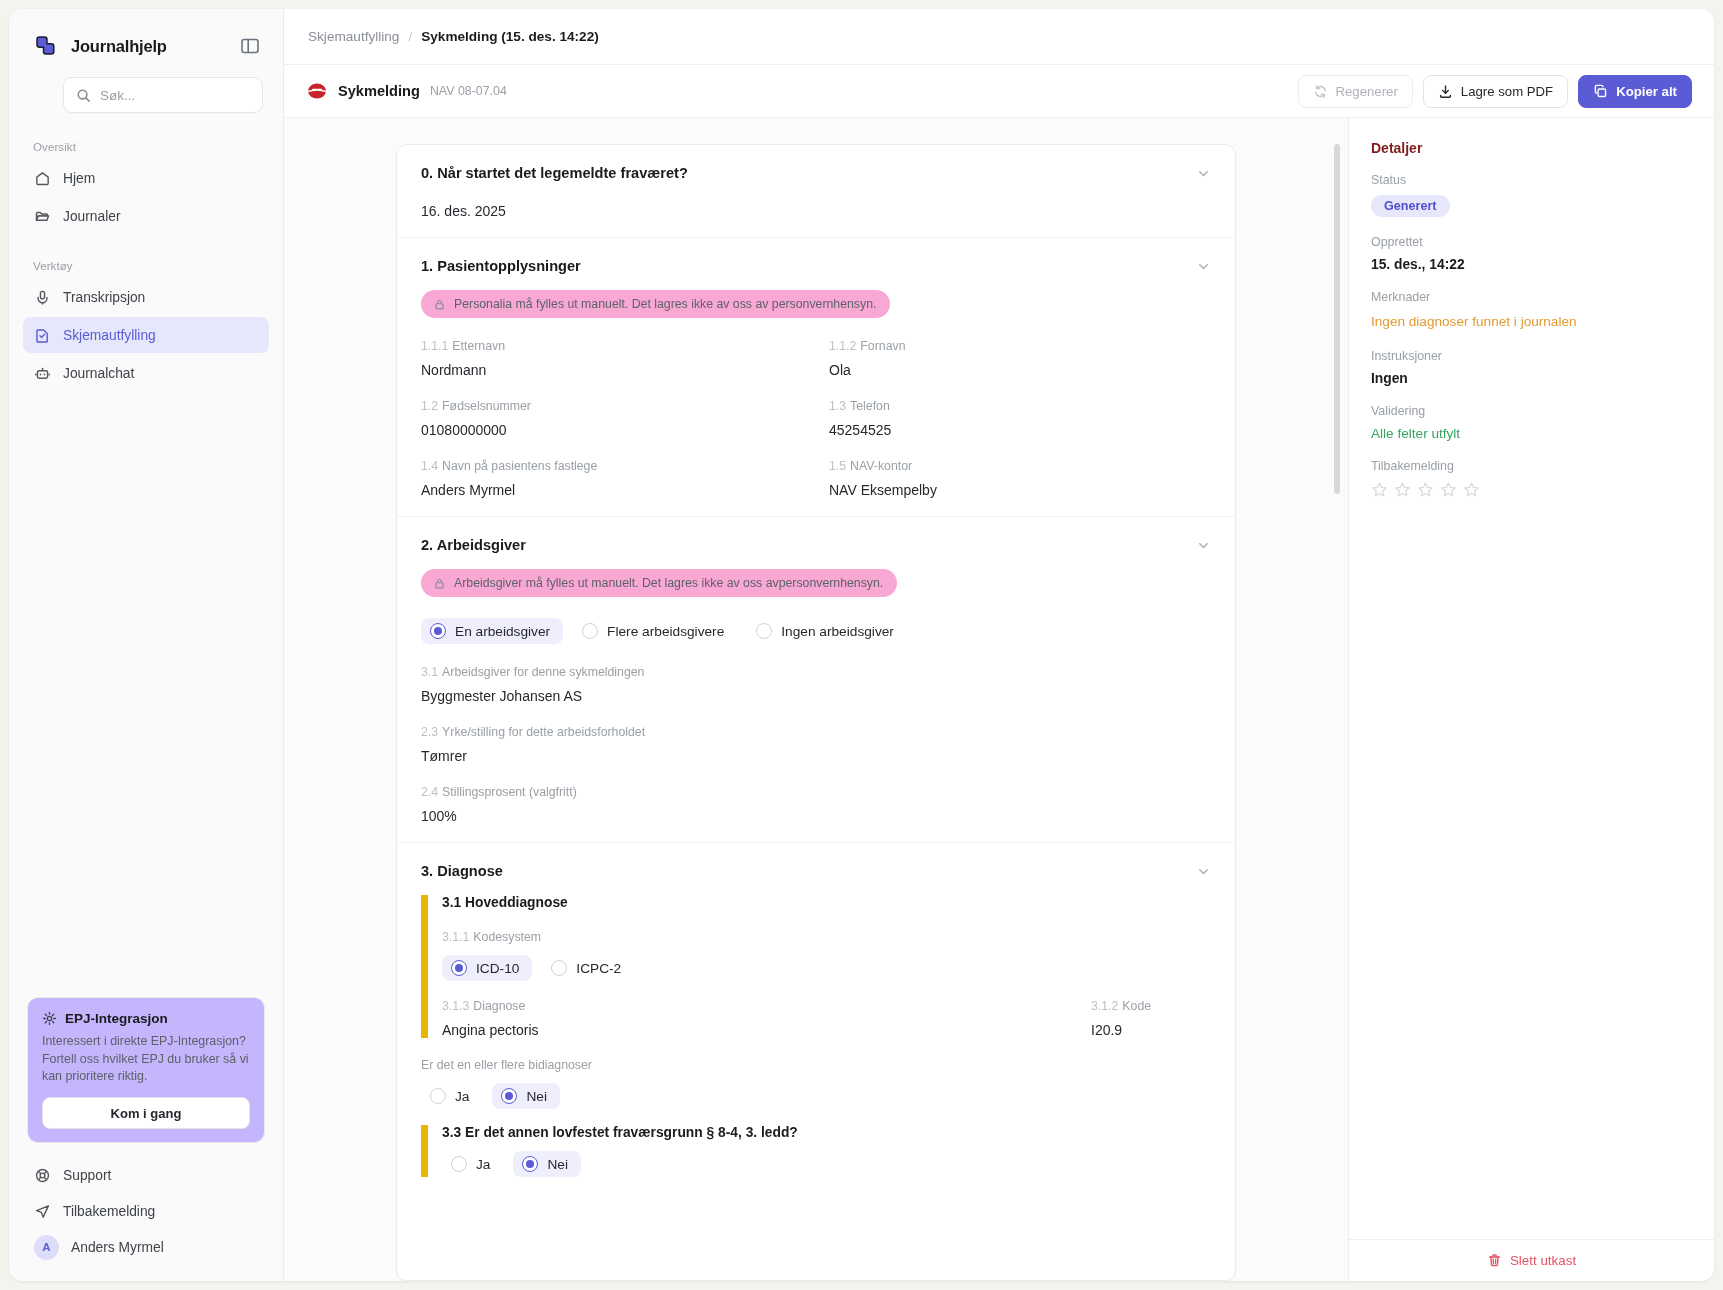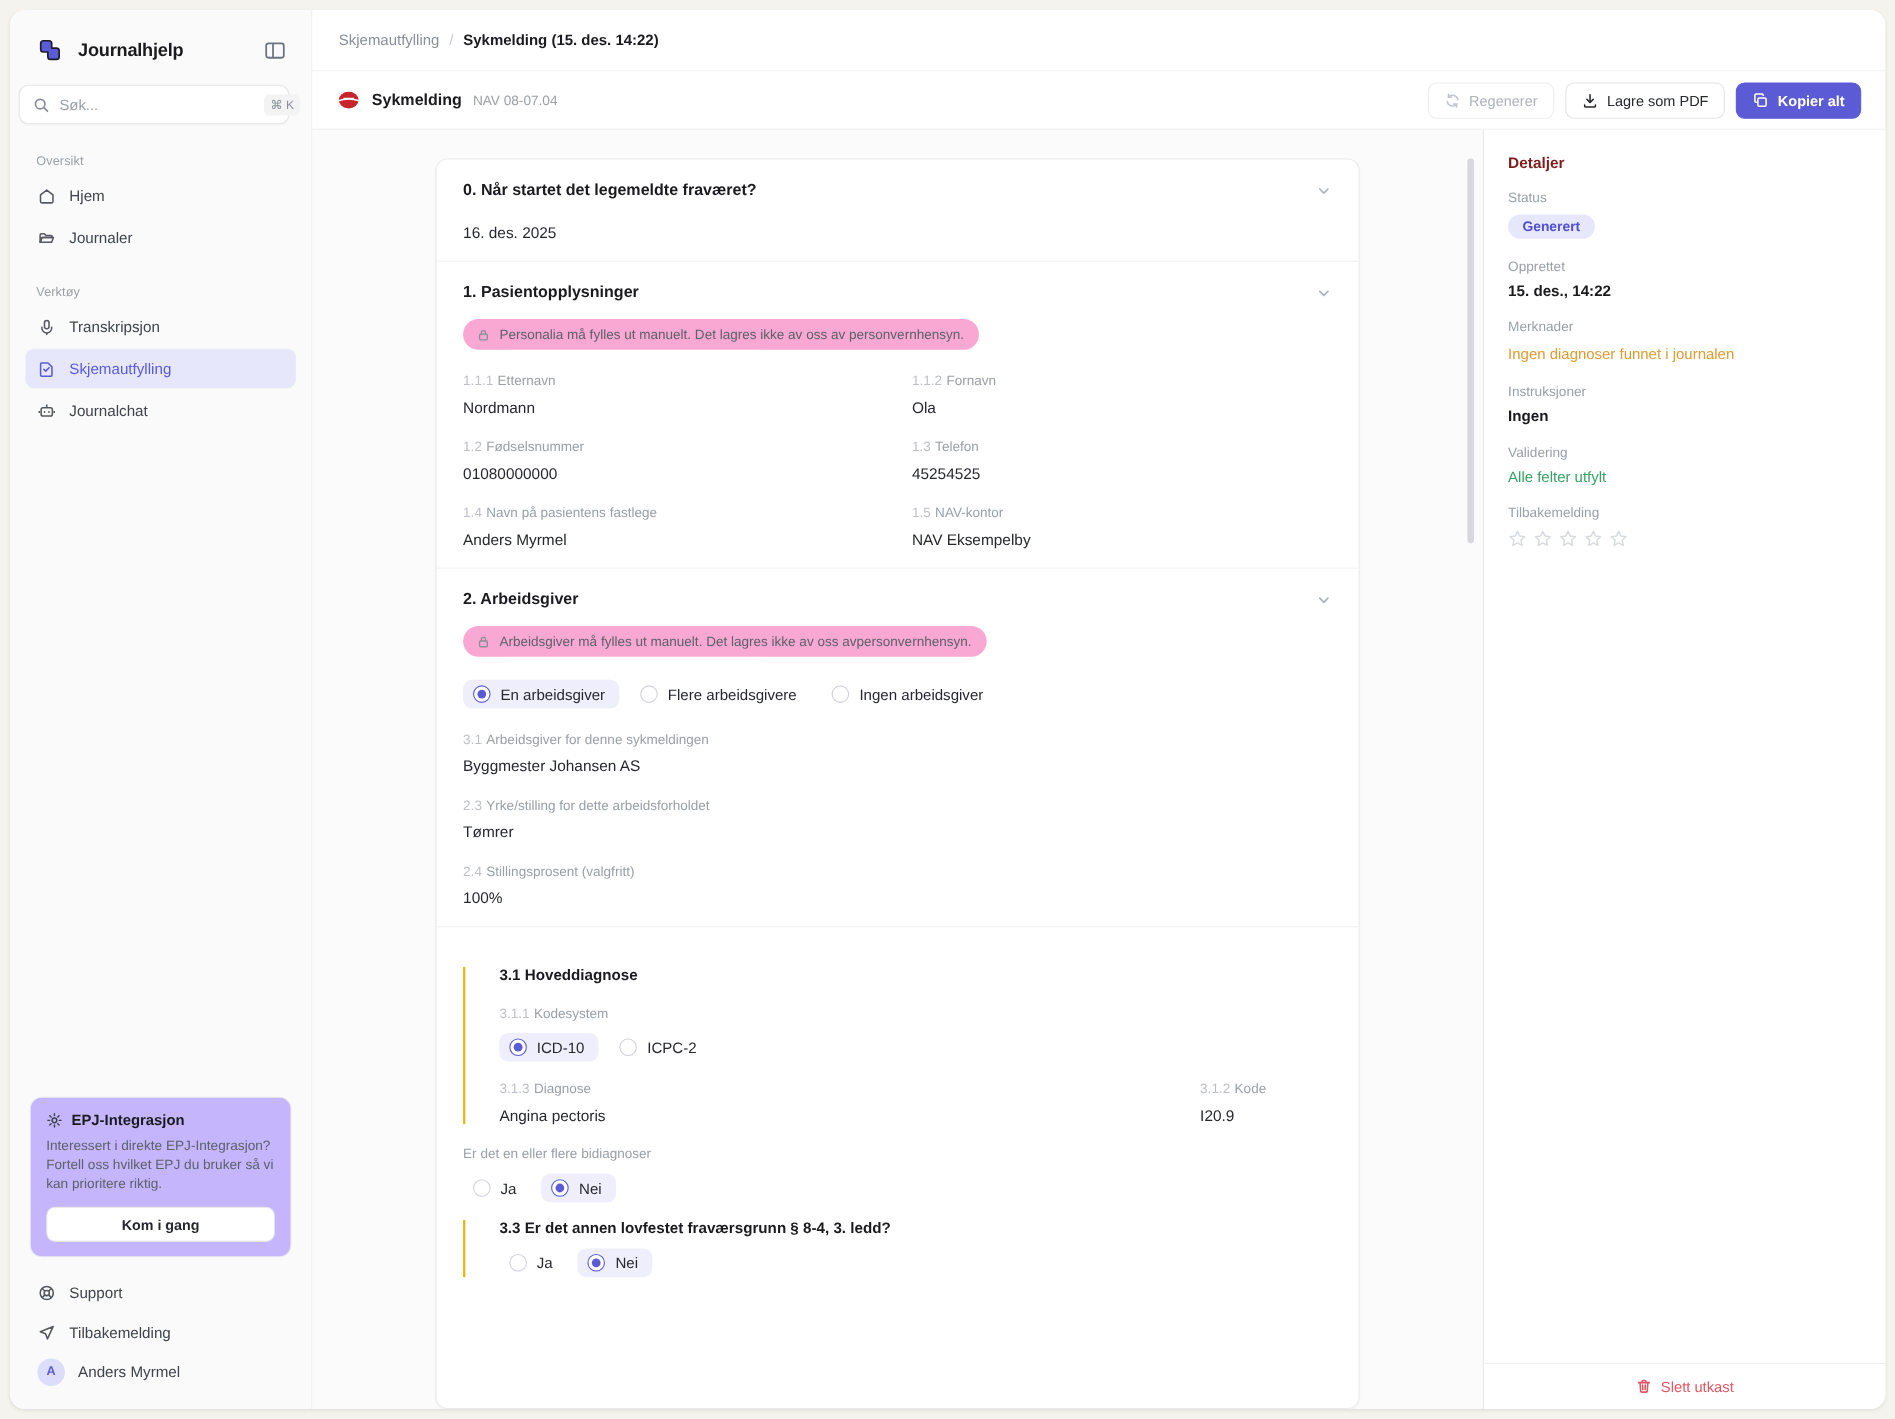--- a/index.html
+++ b/index.html
@@ -32,21 +32,21 @@
   }
   .sb-top {
     display: flex; align-items: center; justify-content: space-between;
     padding: 22px 22px 16px 22px;
   }
   .brand { display: flex; align-items: center; gap: 10px; }
   .brand-mark { width: 30px; height: 30px; position: relative; }
   .brand-name { font-size: 16.5px; font-weight: 700; color: #1b1b1f; letter-spacing: -0.2px; }
   .panel-toggle { width: 22px; height: 22px; color: #6b7280; cursor: pointer; }
 
-  .search-wrap { padding: 0 20px 20px 8px; }
+  .search-wrap { padding: 0 20px 20px 8px; margin-left: 46px; }
   .search {
     display: flex; align-items: center; gap: 9px;
     background: #ffffff;
     border: 1px solid #e6e6e6;
     border-radius: 9px;
     height: 36px;
     padding: 0 8px 0 12px;
     box-shadow: 0 1px 1px rgba(0,0,0,.02);
   }
   .search-icon { width: 15px; height: 15px; color: #8b8f98; flex: 0 0 auto; }
@@ -218,21 +218,21 @@
     border: 1.6px solid #cfd2d8; background: #fff;
     flex: 0 0 16px; position: relative;
   }
   .radio.sel .dot { border-color: #5b5bd6; }
   .radio.sel .dot::after {
     content: ""; position: absolute; left: 50%; top: 50%;
     width: 8px; height: 8px; border-radius: 50%;
     background: #5b5bd6; transform: translate(-50%,-50%);
   }
 
-  .subcard { border-left: 2px solid #eab308; padding-left: 31px; margin-top: 16px; }
+  .subcard { border-left: 7px solid #eab308; padding-left: 14px; margin-top: 16px; }
   .sub-title { font-size: 13.8px; font-weight: 700; color: #1b1b1f; }
   .inline-label { font-size: 12.3px; color: #9aa0a6; margin-top: 20px; }
   .dx-row { display: flex; align-items: flex-start; margin-top: 18px; }
   .dx-left { flex: 1 1 auto; }
   .dx-right { flex: 0 0 auto; text-align: left; min-width: 120px; }
 
   
   .details {
     width: 366px; flex: 0 0 366px;
     background: #fff;
@@ -586,20 +586,28 @@
             </div>
             <div class="field">
               <div class="f-label">
                 <span class="f-num">2.4</span><span>Stillingsprosent (valgfritt)</span>
               </div>
               <div class="f-value">100%</div>
             </div>
           </div>
 
           <div class="section">
+            <div class="sec-head">
+              <span class="sec-title">3. Diagnose</span>
+              <span class="chev">
+                <svg viewBox="0 0 16 16" width="15" height="15" fill="none" stroke="currentColor" stroke-width="1.6" stroke-linecap="round" stroke-linejoin="round">
+                    <polyline points="4,6.2 8,10.2 12,6.2"></polyline>
+                  </svg>
+              </span>
+            </div>
 
             <div class="subcard">
               <div class="sub-title">3.1 Hoveddiagnose</div>
               <div class="inline-label">
                 <span class="f-num">3.1.1</span><span>Kodesystem</span>
               </div>
               <div class="radio-row">
                 <label class="radio sel">
                   <span class="dot"></span>
                   <span>ICD-10</span>

